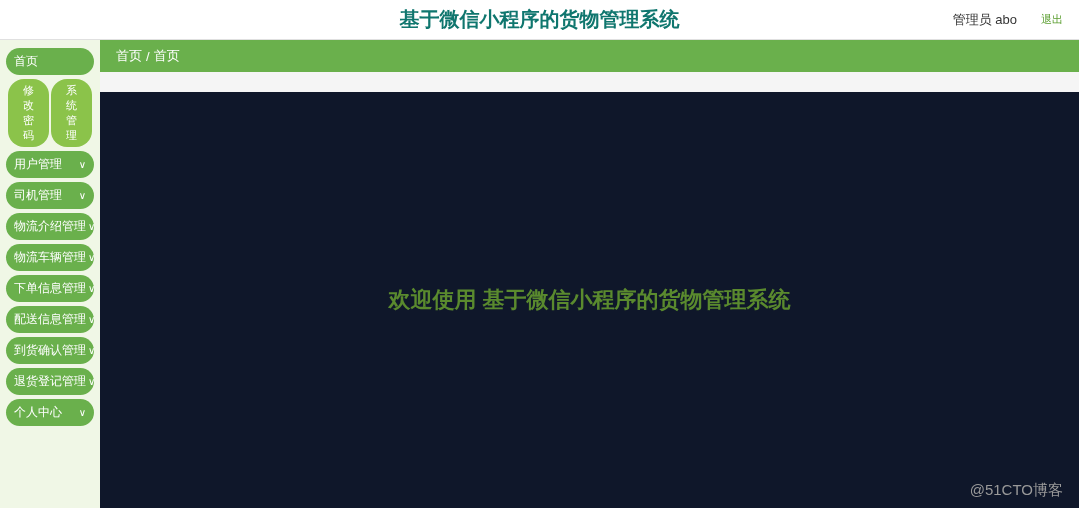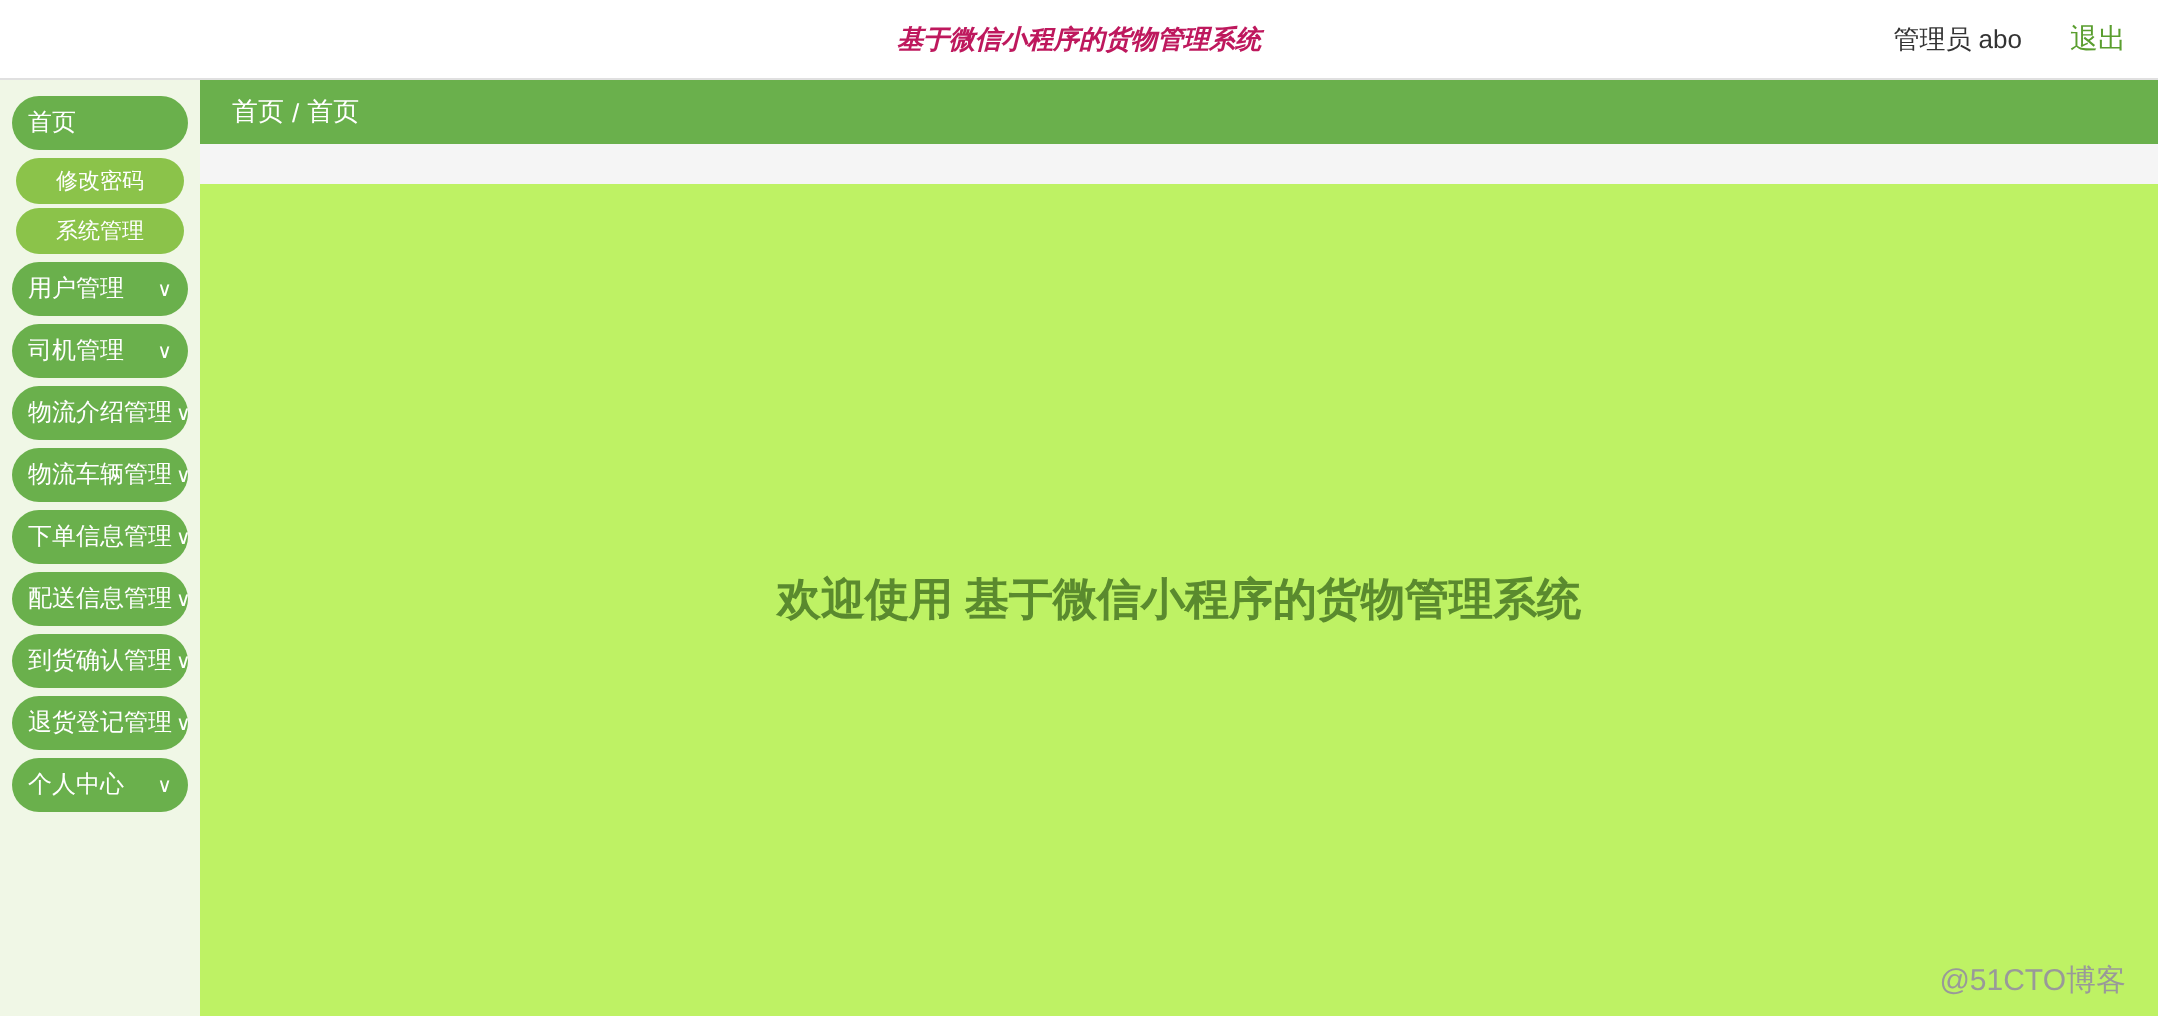--- a/index.html
+++ b/index.html
@@ -9,38 +9,37 @@
     .header {
       background: #fff;
       height: 40px;
       display: flex;
       align-items: center;
       justify-content: center;
       position: relative;
       border-bottom: 1px solid #e0e0e0;
     }
     .header-title {
-      font-size: 13px;
-      color: #be185d;
+      font-size: 20px;
+      color: #0f766e;
       font-weight: bold;
-      font-style: italic;
     }
     .header-right {
       position: absolute;
       right: 16px;
       display: flex;
       align-items: center;
       gap: 24px;
       font-size: 13px;
       color: #333;
     }
     .header-logout {
       color: #5a9e2f;
       cursor: pointer;
-      font-size: 14px;
+      font-size: 11px;
     }
 
     
     .layout {
       display: flex;
       height: calc(508px - 40px);
     }
 
     
     .sidebar {
@@ -69,21 +68,20 @@
     .sidebar-item.active { background: #5a9a3c; }
 
     .sidebar-item .chevron {
       font-size: 10px;
       margin-left: 2px;
     }
 
     
     .submenu {
       display: flex;
-      flex-direction: column;
       gap: 2px;
       padding: 0 2px;
     }
     .submenu-item {
       background: #8bc34a;
       border-radius: 16px;
       color: #fff;
       font-size: 11px;
       padding: 4px 10px;
       cursor: pointer;
@@ -107,21 +105,21 @@
       font-size: 13px;
       color: #fff;
     }
     .breadcrumb-separator {
       margin: 0 4px;
     }
 
     
     .content-area {
       flex: 1;
-      background: #bef264;
+      background: #0f172a;
       display: flex;
       align-items: center;
       justify-content: center;
       margin-top: 20px;
     }
     .welcome-text {
       font-size: 22px;
       font-weight: bold;
       color: #5a8a2e;
     }

